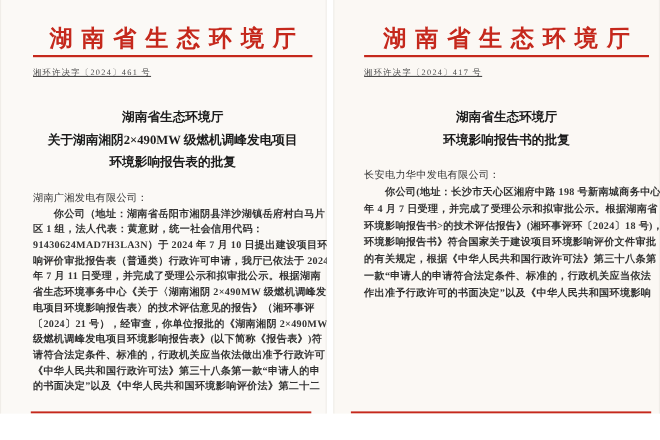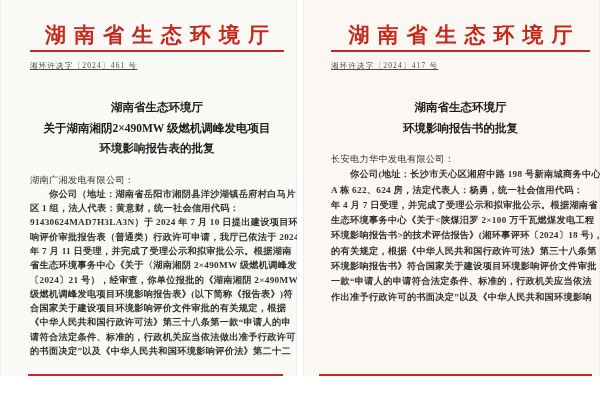--- a/index.html
+++ b/index.html
@@ -88,25 +88,25 @@
           <div>环境影响报告表的批复</div>
         </div>
       <div class="text addressee">湖南广湘发电有限公司：</div>
       <div class="text body-lines">
           <div>　　你公司（地址：湖南省岳阳市湘阴县洋沙湖镇岳府村白马片</div>
           <div>区 1 组，法人代表：黄意财，统一社会信用代码：</div>
           <div>91430624MAD7H3LA3N）于 2024 年 7 月 10 日提出建设项目环境影</div>
           <div>响评价审批报告表（普通类）行政许可申请，我厅已依法于 2024</div>
           <div>年 7 月 11 日受理，并完成了受理公示和拟审批公示。根据湖南</div>
           <div>省生态环境事务中心《关于〈湖南湘阴 2×490MW 级燃机调峰发</div>
+          <div>电项目环境影响报告表〉的技术评估意见的报告》（湘环事评</div>
           <div>〔2024〕21 号），经审查，你单位报批的《湖南湘阴 2×490MW</div>
           <div>级燃机调峰发电项目环境影响报告表》(以下简称《报告表》)符</div>
-          <div>合国家关于建设项目环境影响评价文件审批的有关规定，根据</div>
+          <div>请符合法定条件、标准的，行政机关应当依法做出准予行政许可</div>
           <div>《中华人民共和国行政许可法》第三十八条第一款“申请人的申</div>
-          <div>请符合法定条件、标准的，行政机关应当依法做出准予行政许可</div>
           <div>的书面决定”以及《中华人民共和国环境影响评价法》第二十二</div>
         </div>
     </div>
     <div class="footer-rule"></div>
     <div class="page-number">- 1 -</div>
   </div>
 
   <div class="page-gap"></div>
 
   <div class="page page-right">
@@ -114,26 +114,24 @@
       <div class="letterhead">湖南省生态环境厅</div>
       <div class="letterhead-rule"></div>
       <div class="doc-number">湘环许决字〔2024〕417 号</div>
       <div class="doc-title">
           <div>湖南省生态环境厅</div>
           <div>环境影响报告书的批复</div>
         </div>
       <div class="text addressee">长安电力华中发电有限公司：</div>
       <div class="text body-lines">
           <div>　　你公司(地址：长沙市天心区湘府中路 198 号新南城商务中心</div>
-          <div>A 栋 622、624 房，法定代表人：杨勇，统一社会信用代码：</div>
           <div>年 4 月 7 日受理，并完成了受理公示和拟审批公示。根据湖南省</div>
-          <div>生态环境事务中心《关于&lt;陕煤汨罗 2×100 万千瓦燃煤发电工程</div>
           <div>环境影响报告书&gt;的技术评估报告》(湘环事评环〔2024〕18 号)，</div>
+          <div>环境影响报告书》符合国家关于建设项目环境影响评价文件审批</div>
           <div>的有关规定，根据《中华人民共和国行政许可法》第三十八条第</div>
-          <div>环境影响报告书》符合国家关于建设项目环境影响评价文件审批</div>
           <div>一款“申请人的申请符合法定条件、标准的，行政机关应当依法</div>
           <div>作出准予行政许可的书面决定”以及《中华人民共和国环境影响</div>
         </div>
     </div>
     <div class="footer-rule"></div>
     <div class="page-number">- 1 -</div>
   </div>
 
 </div>
 

